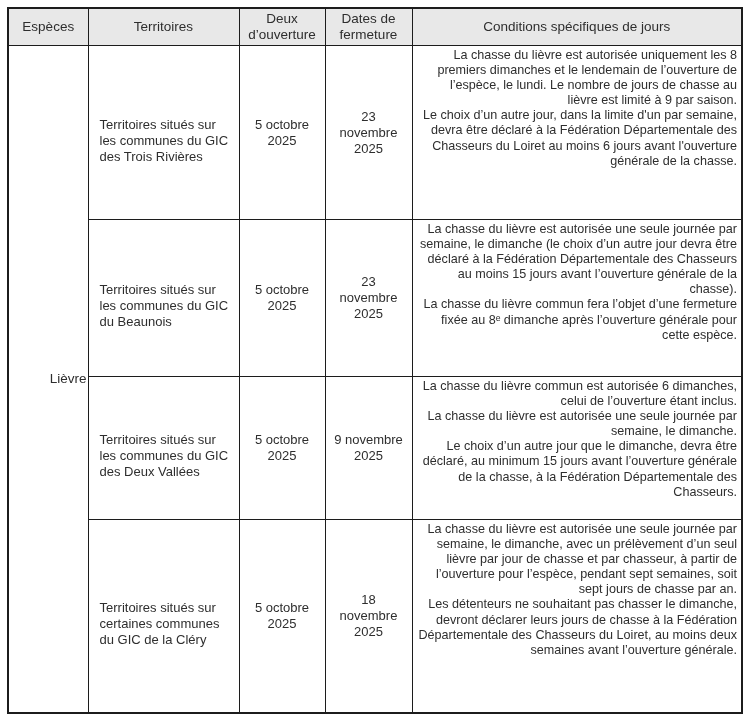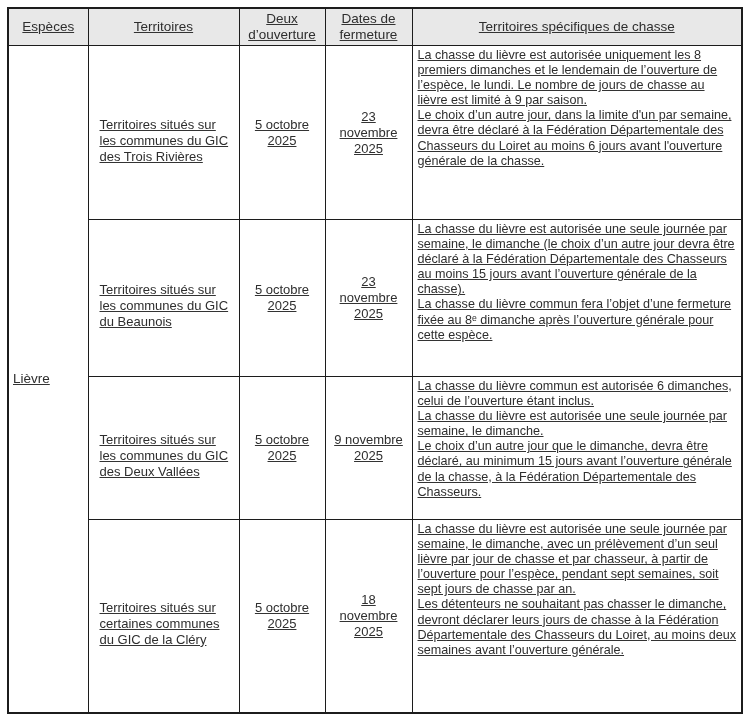--- a/index.html
+++ b/index.html
@@ -14,21 +14,20 @@
     font-family: "Liberation Sans", sans-serif;
     color: #333333;
     box-sizing: border-box;
     padding: 7px 6px 5px 7px;
   }
   table.hunt {
     border-collapse: collapse;
     width: 734px;
     table-layout: fixed;
     background: #ffffff;
-    text-decoration: underline;
   }
   table.hunt th,
   table.hunt td {
     border: 1.5px solid #1c1c1c;
     box-sizing: border-box;
   }
   table.hunt {
     border: 2px solid #1c1c1c;
   }
   th {
@@ -41,21 +40,21 @@
     padding: 2px 3px;
     color: #2e2e2e;
   }
   tr.hdr { height: 37px; }
   tr.row-1 { height: 174px; }
   tr.row-2 { height: 157px; }
   tr.row-3 { height: 143px; }
   tr.row-4 { height: 193px; }
 
   td.species {
-    text-align: left;
+    text-align: right;
     vertical-align: middle;
     padding-left: 4px;
     font-size: 13.5px;
     color: #2e2e2e;
   }
   td.loc {
     text-align: left;
     vertical-align: middle;
     padding: 20px 4px 4px 11px;
     font-size: 13px;
@@ -64,21 +63,21 @@
   }
   td.date {
     text-align: center;
     vertical-align: middle;
     padding: 2px 6px;
     font-size: 13px;
     line-height: 16px;
     color: #2e2e2e;
   }
   td.cond {
-    text-align: left;
+    text-align: right;
     vertical-align: top;
     padding: 2px 4px 2px 5px;
     font-size: 12.6px;
     line-height: 15.1px;
     color: #2e2e2e;
     margin-left: 23px;
   }
   td.cond p {
     margin: 0;
     padding: 0;
@@ -101,21 +100,21 @@
     <col class="c-open">
     <col class="c-close">
     <col class="c-cond">
   </colgroup>
   <thead>
     <tr class="hdr">
       <th>Espèces</th>
       <th>Territoires</th>
       <th>Deux d’ouverture</th>
       <th>Dates de fermeture</th>
-      <th>Territoires spécifiques de chasse</th>
+      <th>Conditions spécifiques de jours</th>
     </tr>
   </thead>
   <tbody>
     <tr class="row-1">
       <td class="species" rowspan="4">Lièvre</td>
       <td class="loc">Territoires situés sur les communes du GIC des Trois Rivières</td>
       <td class="date">5 octobre 2025</td>
       <td class="date">23 novembre 2025</td>
       <td class="cond">
         <p>La chasse du lièvre est autorisée uniquement les 8 premiers dimanches et le lendemain de l’ouverture de l’espèce, le lundi. Le nombre de jours de chasse au lièvre est limité à 9 par saison.</p>

